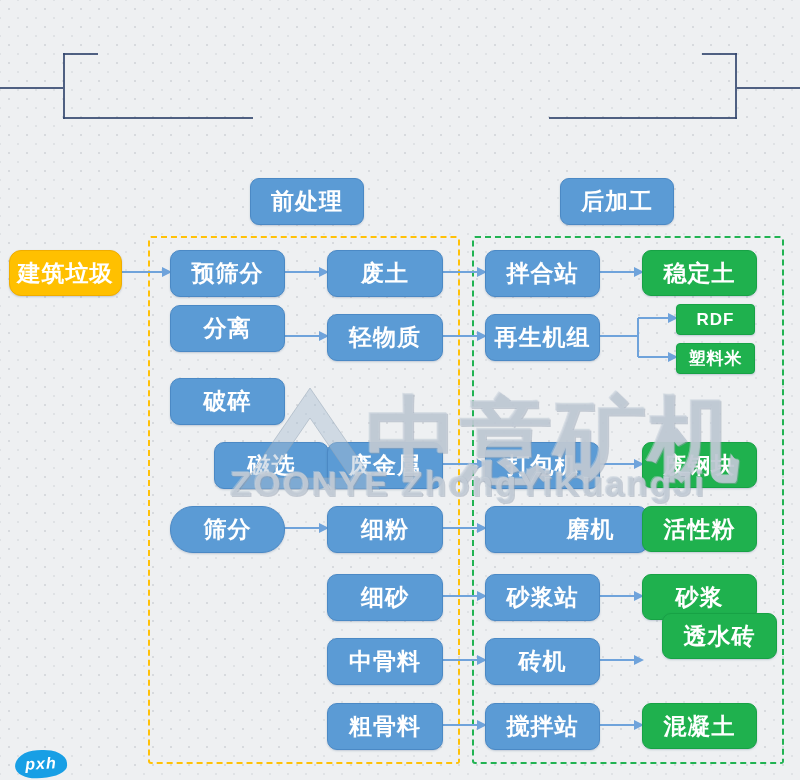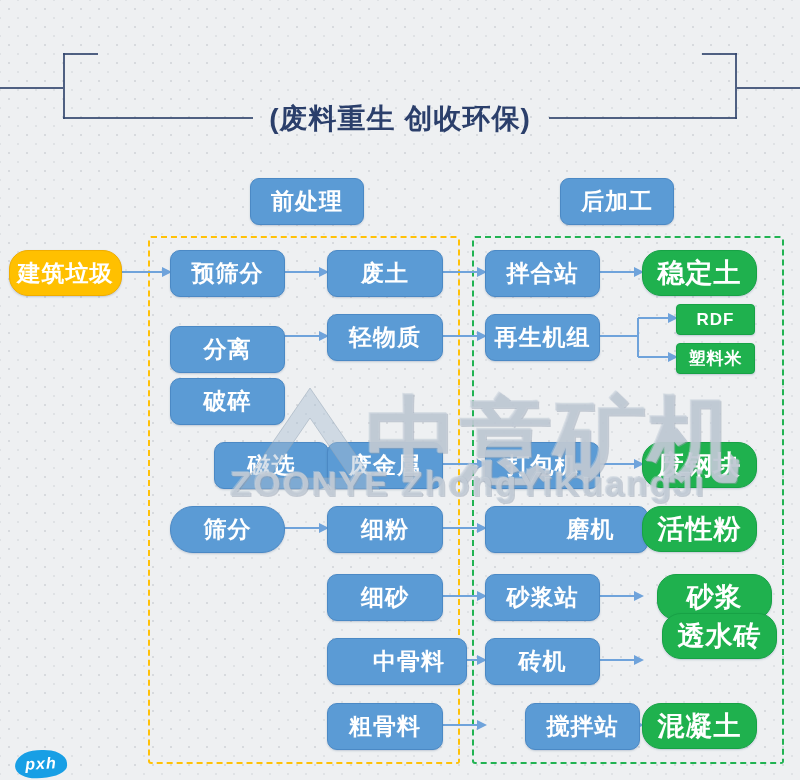--- a/index.html
+++ b/index.html
@@ -45,23 +45,23 @@
   
   #connectors{position:absolute;left:0;top:0;z-index:2;}
   
   .node{
     position:absolute;border-radius:10px;color:#fff;font-weight:bold;
     display:flex;align-items:center;justify-content:center;
     letter-spacing:1px;z-index:3;box-shadow:0 1px 2px rgba(60,90,130,.25);
     white-space:nowrap;
   }
   .node.process{background:#5b9bd5;border:1px solid #4b89c5;font-size:23px;}
-  .node.product{background:#1fb14e;border:1px solid #17a245;font-size:27px;border-radius:19px;}
+  .node.product{background:#1fb14e;border:1px solid #17a245;font-size:23px;border-radius:9px;}
   .node.product-small{background:#1fb14e;border:1px solid #17a245;font-size:17px;border-radius:4px;}
-  .node.source{background:#ffc000;border:1px solid #f0ad00;font-size:23px;border-radius:19px;}
+  .node.source{background:#ffc000;border:1px solid #f0ad00;font-size:23px;border-radius:12px;}
   
   .watermark{position:absolute;left:0;top:0;width:800px;height:780px;z-index:4;pointer-events:none;margin-left:44px;}
   .wm-cn{
     position:absolute;left:322px;top:378px;font-size:92px;font-weight:900;
     letter-spacing:2px;color:rgba(240,245,250,.40);white-space:nowrap;
     text-shadow:0 0 1px rgba(150,162,178,.7),1px 1px 0 rgba(150,162,178,.45),-1px -1px 0 rgba(200,210,222,.45);
   }
   .wm-en{
     position:absolute;left:186px;top:464px;font-size:35px;font-weight:800;
     letter-spacing:2px;color:rgba(240,245,250,.42);white-space:nowrap;
@@ -84,21 +84,20 @@
 
   <div class="fline v" style="left:63px;top:53px;height:66px;"></div>
   <div class="fline v" style="left:735px;top:53px;height:66px;"></div>
   <div class="fline h" style="left:63px;top:53px;width:35px;"></div>
   <div class="fline h" style="left:702px;top:53px;width:35px;"></div>
   <div class="fline h" style="left:63px;top:117px;width:190px;"></div>
   <div class="fline h" style="left:549px;top:117px;width:188px;"></div>
   <div class="fline h" style="left:0;top:87px;width:63px;"></div>
   <div class="fline h" style="left:737px;top:87px;width:63px;"></div>
 
-  <div class="subtitle">(废料重生  创收环保)</div>
 
   <div class="zone pre"></div>
   <div class="zone post"></div>
 
   <div class="sec-label pre">前处理</div>
   <div class="sec-label post">后加工</div>
 
   <svg id="connectors" width="800" height="780">
       <line x1="598" y1="336" x2="639" y2="336" stroke="#6FA3DB" stroke-width="2"></line>
       <line x1="638" y1="318" x2="638" y2="357" stroke="#6FA3DB" stroke-width="2"></line>
@@ -143,42 +142,42 @@
       <line x1="598" y1="725" x2="637" y2="725" stroke="#6FA3DB" stroke-width="2"></line>
       <polygon points="644,725 634,720 634,730" fill="#6FA3DB"></polygon>
     </svg>
 
   <div id="nodes">
       <div class="node source" style="left: 9px; top: 250px; width: 111px; height: 44px;">建筑垃圾</div>
       <div class="node process" style="left: 170px; top: 250px; width: 113px; height: 45px;">预筛分</div>
       <div class="node process" style="left: 327px; top: 250px; width: 114px; height: 45px;">废土</div>
       <div class="node process" style="left: 485px; top: 250px; width: 113px; height: 45px; text-align: right;">拌合站</div>
       <div class="node product" style="left: 642px; top: 250px; width: 113px; height: 44px;">稳定土</div>
-      <div class="node process" style="left: 170px; top: 326px; width: 113px; height: 45px;">分离</div>
+      <div class="node process" style="left: 170px; top: 305px; width: 113px; height: 45px;">分离</div>
       <div class="node process" style="left: 327px; top: 314px; width: 114px; height: 45px;">轻物质</div>
       <div class="node process" style="left: 485px; top: 314px; width: 113px; height: 45px;">再生机组</div>
       <div class="node product-small" style="left: 676px; top: 304px; width: 77px; height: 29px;">RDF</div>
       <div class="node product-small" style="left: 676px; top: 343px; width: 77px; height: 29px;">塑料米</div>
       <div class="node process" style="left: 170px; top: 378px; width: 113px; height: 45px;">破碎</div>
       <div class="node process" style="left: 170px; top: 442px; width: 113px; height: 45px; margin-left: 44px;">磁选</div>
       <div class="node process" style="left: 327px; top: 442px; width: 114px; height: 45px;">废金属</div>
       <div class="node process" style="left: 485px; top: 442px; width: 113px; height: 45px;">打包机</div>
       <div class="node product" style="left: 642px; top: 442px; width: 113px; height: 44px; text-align: right;">废钢块</div>
       <div class="node process" style="left: 170px; top: 506px; width: 113px; height: 45px; border-radius: 23px;">筛分</div>
       <div class="node process" style="left: 327px; top: 506px; width: 114px; height: 45px;">细粉</div>
       <div class="node process" style="left: 485px; top: 506px; width: 113px; height: 45px; padding-left: 48px;">磨机</div>
       <div class="node product" style="left: 642px; top: 506px; width: 113px; height: 44px;">活性粉</div>
       <div class="node process" style="left: 327px; top: 574px; width: 114px; height: 45px;">细砂</div>
       <div class="node process" style="left: 485px; top: 574px; width: 113px; height: 45px;">砂浆站</div>
-      <div class="node product" style="left: 642px; top: 574px; width: 113px; height: 44px; margin-left: 15px;">砂浆</div>
-      <div class="node process" style="left: 327px; top: 638px; width: 114px; height: 45px; padding-left: 24px;">中骨料</div>
+      <div class="node product" style="left: 642px; top: 574px; width: 113px; height: 44px;">砂浆</div>
+      <div class="node process" style="left: 327px; top: 638px; width: 114px; height: 45px;">中骨料</div>
       <div class="node process" style="left: 485px; top: 638px; width: 113px; height: 45px;">砖机</div>
       <div class="node product" style="left: 642px; top: 613px; width: 113px; height: 44px; margin-left: 20px;">透水砖</div>
       <div class="node process" style="left: 327px; top: 703px; width: 114px; height: 45px;">粗骨料</div>
-      <div class="node process" style="left: 485px; top: 703px; width: 113px; height: 45px; margin-left: 40px;">搅拌站</div>
+      <div class="node process" style="left: 485px; top: 703px; width: 113px; height: 45px;">搅拌站</div>
       <div class="node product" style="left: 642px; top: 703px; width: 113px; height: 44px;">混凝土</div>
     </div>
 
   <div class="watermark">
     <svg class="wm-logo" width="140" height="102" viewBox="0 0 140 102">
       <path d="M70,0 L140,102 L0,102 Z  M70,30 L111,90 L29,90 Z" fill-rule="evenodd" fill="rgba(168,188,208,0.45)" stroke="rgba(150,165,182,0.5)" stroke-width="1"></path>
     </svg>
     <div class="wm-cn">中意矿机</div>
     <div class="wm-en">ZOONYE ZhongYiKuangJi</div>
   </div>

